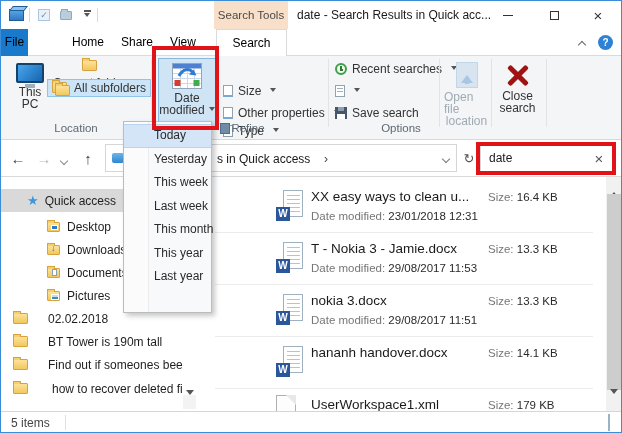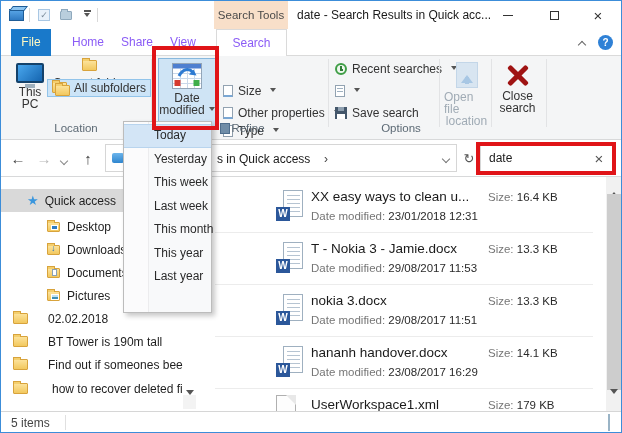--- a/index.html
+++ b/index.html
@@ -21,22 +21,22 @@
   .qcust::after { content:""; width:0; height:0; border:3.5px solid transparent; border-top:4px solid #555; }
   .contextual { position:absolute; left:213px; top:0; width:74px; height:28px; background:#f8dfc9; color:#4a4a4a; font-size:11.5px; text-align:center; line-height:28px; cursor:default; }
   .wtitle { position:absolute; left:296px; top:7px; font-size:12px; color:#1a1a1a; white-space:nowrap; }
   .wbtn { position:absolute; top:0; width:46px; height:28px; border:none; background:transparent; cursor:pointer; display:flex; align-items:center; justify-content:center; color:#333; }
   .glyph-min { width:10px; height:1px; background:#333; }
   .glyph-max { width:9px; height:9px; border:1px solid #333; }
   .glyph-close { font-size:15px; line-height:1; color:#333; }
 
   
   .tabs { position:absolute; left:0; top:28px; width:620px; height:27px; background:#fff; border-bottom:1px solid #dadada; }
-  .tab { position:absolute; top:0; height:27px; text-align:center; line-height:27px; color:#8b5cf6; cursor:pointer; }
-  .tab-file { left:10px; width:40px; background:#1979ca; color:#fef9c3; }
+  .tab { position:absolute; top:0; height:27px; text-align:center; line-height:27px; color:#000000; cursor:pointer; }
+  .tab-file { left:0; width:27px; background:#1979ca; color:#000000; }
   .tab-active { left:215px; width:71px; height:28px; background:#fff; border:1px solid #dadada; border-bottom:none; line-height:26px; }
   .chev { display:inline-block; width:6px; height:6px; border-right:1.5px solid #666; border-bottom:1.5px solid #666; }
   .chev-up { transform:rotate(-135deg); }
   .chev-dn { transform:rotate(45deg); }
   .collapsebtn { position:absolute; left:571px; top:5px; width:20px; height:18px; background:transparent; border:none; cursor:pointer; }
   .helpc { position:absolute; left:597px; top:6px; width:15px; height:15px; border-radius:50%; background:#2f81d6; color:#fff; font:bold 10px/15px "Liberation Sans",sans-serif; text-align:center; cursor:pointer; border:none; }
   .helpc::after { content:"?"; }
 
   
   .ribbon { position:absolute; left:0; top:55px; width:620px; height:84px; background:#f4f5f6; border-bottom:1px solid #d8d9da; }
@@ -380,21 +380,20 @@
         <span class="fdate"><span class="mlabel">Date modified:</span> <span class="mval">29/08/2017 11:51</span></span>
         <span class="rsep"></span>
       </div>
       <div class="frow" style="top:160px;">
         <span class="docicon">
             <span class="dpage"></span>
             <span class="wbadge"></span>
           </span>
         <span class="fname">hananh handover.docx</span>
         <span class="fsize"><span class="mlabel">Size:</span> <span class="mval">14.1 KB</span></span>
-        <span class="fdate"><span class="mlabel">Date modified:</span> <span class="mval">23/08/2017 16:29</span></span>
         <span class="rsep"></span>
       </div>
       <div class="frow" style="top:212px;">
         <span class="xicon"></span>
         <span class="fname">UserWorkspace1.xml</span>
         <span class="fsize"><span class="mlabel">Size:</span> <span class="mval">179 KB</span></span>
       </div>
     </div>
 
     <div class="vscroll">

